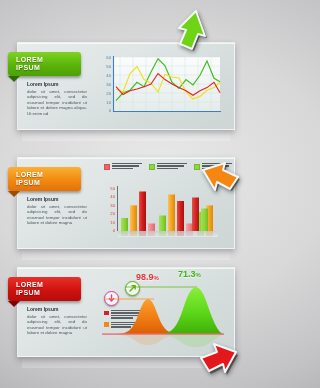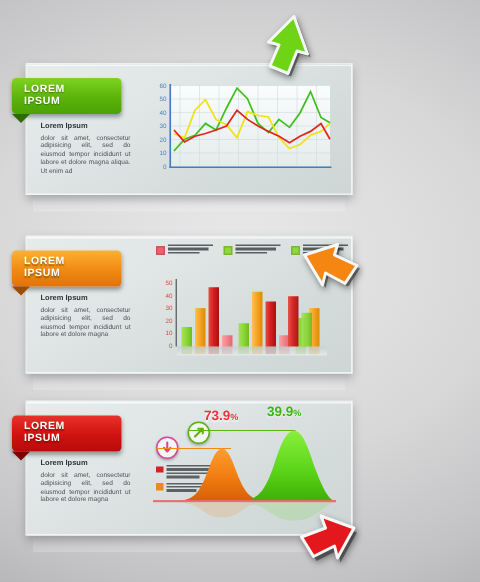--- a/index.html
+++ b/index.html
@@ -296,24 +296,24 @@
       <div class="t">LOREM</div>
       <div class="t">IPSUM</div>
     </div>
 
     <div class="copy">
       <h4>Lorem Ipsum</h4>
       <p>dolor sit amet, consectetur adipisicing elit, sed do eiusmod tempor incididunt ut labore et dolore magna</p>
     </div>
 
     <div class="pct pct-a">
-      <b>73.9</b><span>%</span>
+      <b>98.9</b><span>%</span>
     </div>
     <div class="pct pct-b">
-      <b>39.9</b><span>%</span>
+      <b>71.3</b><span>%</span>
     </div>
 
     <div class="badge badge-pink">
       <svg width="9" height="9" viewBox="0 0 9 9">
         <path d="M4.5 1 L4.5 6.4 M2.4 4.6 L4.5 7 L6.6 4.6" fill="none" stroke="#e0419a" stroke-width="1.4" stroke-linecap="round" stroke-linejoin="round"></path>
       </svg>
     </div>
     <div class="badge badge-green">
       <svg width="9" height="9" viewBox="0 0 9 9">
         <path d="M2 7 L7 2 M4.1 1.8 L7.2 1.8 L7.2 4.9" fill="none" stroke="#5cb30a" stroke-width="1.4" stroke-linecap="round" stroke-linejoin="round"></path>

